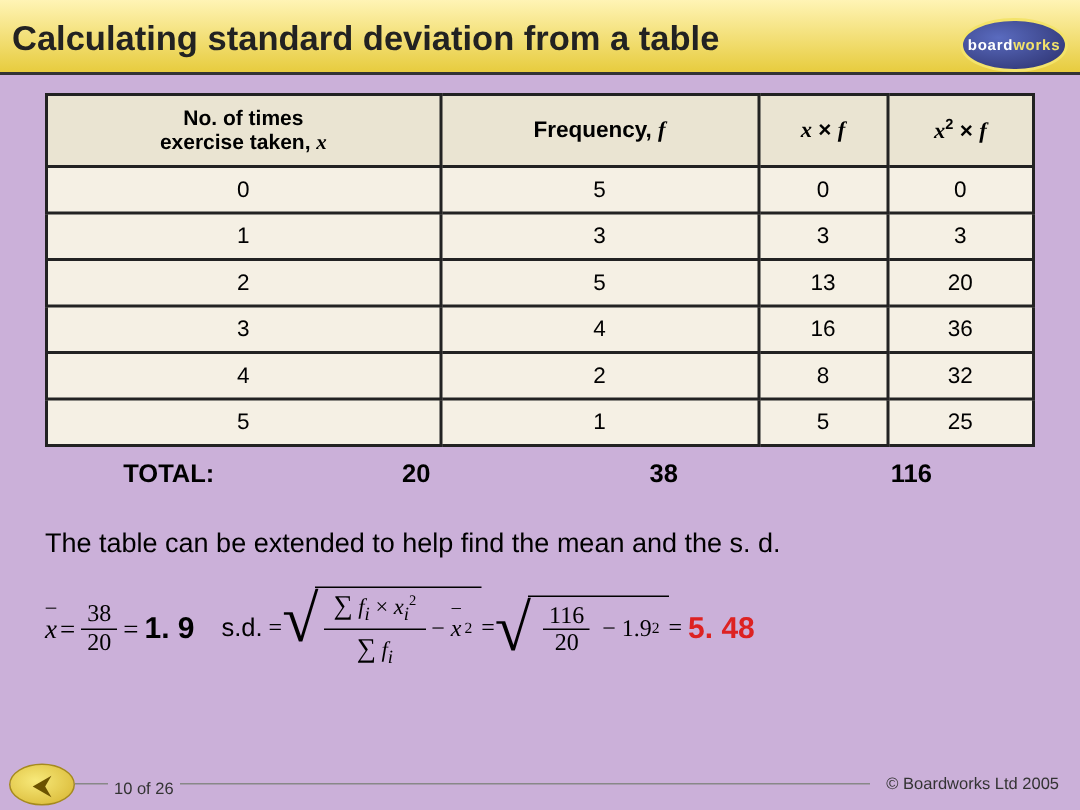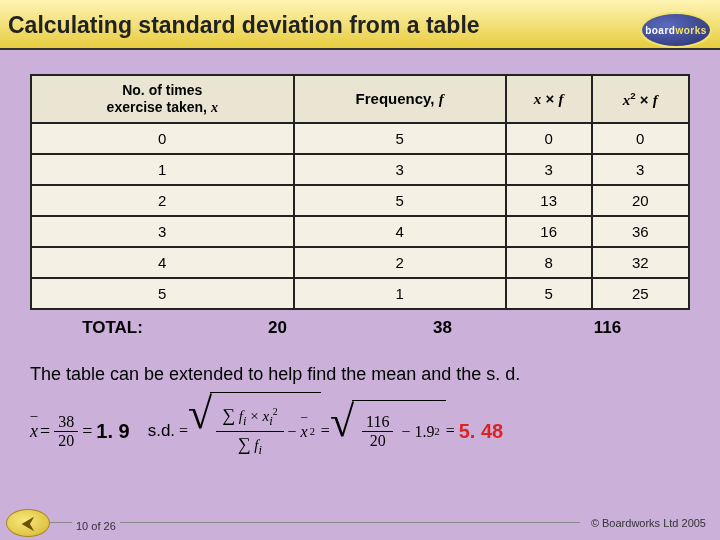--- a/index.html
+++ b/index.html
@@ -44,21 +44,20 @@
   }
   .logo-oval span.first { color: #fff; }
   .logo-oval span.works { color: #f3e36a; }
   .content {
     padding: 12px 30px 0 30px;
   }
   table.data {
     width: 100%;
     border-collapse: collapse;
     background: #f5f0e4;
-    margin-top: 12px;
   }
   table.data th, table.data td {
     border: 2px solid #222;
     text-align: center;
     font-size: 15px;
     padding: 6px 4px;
     color: #000;
   }
   table.data th {
     background: #eae4d2;
@@ -103,21 +102,21 @@
   .ans2 { color: #d22; font-weight: bold; font-size: 20px; margin-left: 4px; font-family: Arial, sans-serif;}
   .sd-block { display: flex; align-items: center; font-family: "Times New Roman", serif; font-size: 16px; justify-content: space-between; }
   .sd-label { font-family: Arial, sans-serif; font-size: 17px; margin-right: 4px; }
   .sqrt {
     display: inline-flex; align-items: stretch;
   }
   .sqrt-sym { font-size: 44px; line-height: 44px; margin-right: -2px; }
   .sqrt-body {
     border-top: 1.5px solid #000;
     display: flex; align-items: center;
-    padding: 12px 6px;
+    padding: 1px 6px;
   }
   .bigfrac { display: inline-flex; flex-direction: column; align-items: center; font-size: 15px; }
   .bigfrac .num { border-bottom: 1.5px solid #000; padding: 0 6px 2px; }
   .bigfrac .den { padding: 2px 6px 0; }
   .sigma { font-size: 18px; }
   .minus { margin: 0 4px; }
   .footer {
     position: absolute;
     bottom: 0; left: 0; right: 0;
     height: 34px;

